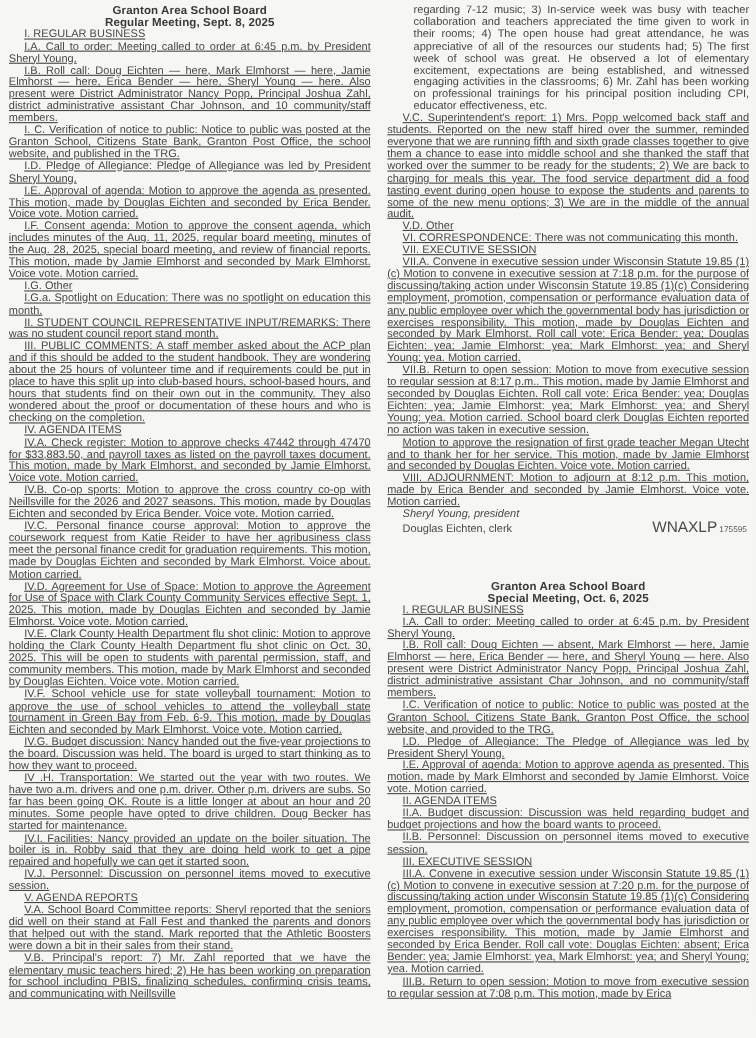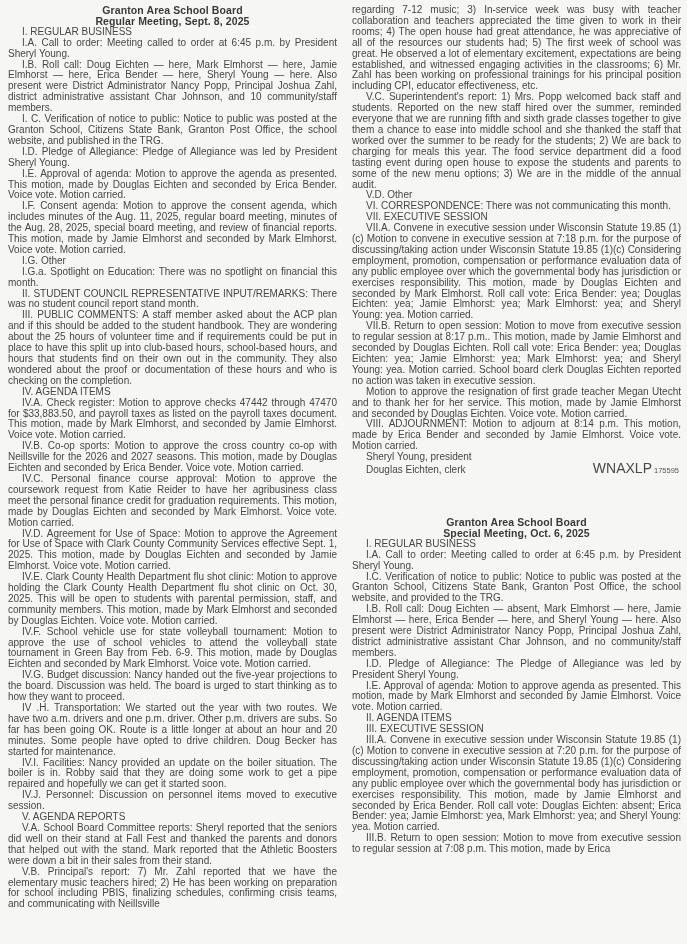--- a/index.html
+++ b/index.html
@@ -27,25 +27,26 @@
     overflow: hidden;
   }
   .block { margin: 0; padding: 0; }
   .b-title {
     font-weight: bold;
     text-align: center;
     color: #3a3a3a;
     font-size: 10.5px;
     letter-spacing: 0.1px;
   }
-  .b-para { text-indent: 14px; }
-  .b-cont { text-indent: 0; }
+  .b-para { text-indent: 14px; text-decoration: underline; }
+  .b-cont { text-indent: 0; margin-left: 24px; }
   .b-sig {
     text-align: left;
     padding-left: 14px;
+    font-style: italic;
   }
   .b-sigtag {
     display: flex;
     justify-content: space-between;
     align-items: baseline;
     padding-left: 14px;
     text-align: left;
   }
   .tag-wrap { white-space: nowrap; padding-right: 2px; }
   .tag-label { font-size: 14px; color: #4a4a4a; }
@@ -60,60 +61,62 @@
       <p class="block b-title">Granton Area School Board</p>
       <p class="block b-title">Regular Meeting, Sept. 8, 2025</p>
       <p class="block b-para">I. REGULAR BUSINESS</p>
       <p class="block b-para">I.A. Call to order: Meeting called to order at 6:45 p.m. by President Sheryl Young.</p>
       <p class="block b-para">I.B. Roll call: Doug Eichten — here, Mark Elmhorst — here, Jamie Elmhorst — here, Erica Bender — here, Sheryl Young — here. Also present were District Administrator Nancy Popp, Principal Joshua Zahl, district administrative assistant Char Johnson, and 10 community/staff members.</p>
       <p class="block b-para">I. C. Verification of notice to public: Notice to public was posted at the Granton School, Citizens State Bank, Granton Post Office, the school website, and published in the TRG.</p>
       <p class="block b-para">I.D. Pledge of Allegiance: Pledge of Allegiance was led by President Sheryl Young.</p>
       <p class="block b-para">I.E. Approval of agenda: Motion to approve the agenda as presented. This motion, made by Douglas Eichten and seconded by Erica Bender. Voice vote. Motion carried.</p>
       <p class="block b-para">I.F. Consent agenda: Motion to approve the consent agenda, which includes minutes of the Aug. 11, 2025, regular board meeting, minutes of the Aug. 28, 2025, special board meeting, and review of financial reports. This motion, made by Jamie Elmhorst and seconded by Mark Elmhorst. Voice vote. Motion carried.</p>
       <p class="block b-para">I.G. Other</p>
-      <p class="block b-para">I.G.a. Spotlight on Education: There was no spotlight on financial this month.</p>
+      <p class="block b-para">I.G.a. Spotlight on Education: There was no spotlight on education this month.</p>
       <p class="block b-para">II. STUDENT COUNCIL REPRESENTATIVE INPUT/REMARKS: There was no student council report stand month.</p>
       <p class="block b-para">III. PUBLIC COMMENTS: A staff member asked about the ACP plan and if this should be added to the student handbook. They are wondering about the 25 hours of volunteer time and if requirements could be put in place to have this split up into club-based hours, school-based hours, and hours that students find on their own out in the community. They also wondered about the proof or documentation of these hours and who is checking on the completion.</p>
       <p class="block b-para">IV. AGENDA ITEMS</p>
       <p class="block b-para">IV.A. Check register: Motion to approve checks 47442 through 47470 for $33,883.50, and payroll taxes as listed on the payroll taxes document. This motion, made by Mark Elmhorst, and seconded by Jamie Elmhorst. Voice vote. Motion carried.</p>
       <p class="block b-para">IV.B. Co-op sports: Motion to approve the cross country co-op with Neillsville for the 2026 and 2027 seasons. This motion, made by Douglas Eichten and seconded by Erica Bender. Voice vote. Motion carried.</p>
-      <p class="block b-para">IV.C. Personal finance course approval: Motion to approve the coursework request from Katie Reider to have her agribusiness class meet the personal finance credit for graduation requirements. This motion, made by Douglas Eichten and seconded by Mark Elmhorst. Voice vote. Motion carried.</p>
+      <p class="block b-para">IV.C. Personal finance course approval: Motion to approve the coursework request from Katie Reider to have her agribusiness class meet the personal finance credit for graduation requirements. This motion, made by Douglas Eichten and seconded by Mark Elmhorst. Voice about. Motion carried.</p>
       <p class="block b-para">IV.D. Agreement for Use of Space: Motion to approve the Agreement for Use of Space with Clark County Community Services effective Sept. 1, 2025. This motion, made by Douglas Eichten and seconded by Jamie Elmhorst. Voice vote. Motion carried.</p>
       <p class="block b-para">IV.E. Clark County Health Department flu shot clinic: Motion to approve holding the Clark County Health Department flu shot clinic on Oct. 30, 2025. This will be open to students with parental permission, staff, and community members. This motion, made by Mark Elmhorst and seconded by Douglas Eichten. Voice vote. Motion carried.</p>
       <p class="block b-para">IV.F. School vehicle use for state volleyball tournament: Motion to approve the use of school vehicles to attend the volleyball state tournament in Green Bay from Feb. 6-9. This motion, made by Douglas Eichten and seconded by Mark Elmhorst. Voice vote. Motion carried.</p>
       <p class="block b-para">IV.G. Budget discussion: Nancy handed out the five-year projections to the board. Discussion was held. The board is urged to start thinking as to how they want to proceed.</p>
       <p class="block b-para">IV .H. Transportation: We started out the year with two routes. We have two a.m. drivers and one p.m. driver. Other p.m. drivers are subs. So far has been going OK. Route is a little longer at about an hour and 20 minutes. Some people have opted to drive children. Doug Becker has started for maintenance.</p>
-      <p class="block b-para">IV.I. Facilities: Nancy provided an update on the boiler situation. The boiler is in. Robby said that they are doing some work to get a pipe repaired and hopefully we can get it started soon.</p>
+      <p class="block b-para">IV.I. Facilities: Nancy provided an update on the boiler situation. The boiler is in. Robby said that they are doing held work to get a pipe repaired and hopefully we can get it started soon.</p>
       <p class="block b-para">IV.J. Personnel: Discussion on personnel items moved to executive session.</p>
       <p class="block b-para">V. AGENDA REPORTS</p>
       <p class="block b-para">V.A. School Board Committee reports: Sheryl reported that the seniors did well on their stand at Fall Fest and thanked the parents and donors that helped out with the stand. Mark reported that the Athletic Boosters were down a bit in their sales from their stand.</p>
       <p class="block b-para">V.B. Principal's report: 7) Mr. Zahl reported that we have the elementary music teachers hired; 2) He has been working on preparation for school including PBIS, finalizing schedules, confirming crisis teams, and communicating with Neillsville</p>
     </div>
   <div class="col">
       <p class="block b-cont">regarding 7-12 music; 3) In-service week was busy with teacher collaboration and teachers appreciated the time given to work in their rooms; 4) The open house had great attendance, he was appreciative of all of the resources our students had; 5) The first week of school was great. He observed a lot of elementary excitement, expectations are being established, and witnessed engaging activities in the classrooms; 6) Mr. Zahl has been working on professional trainings for his principal position including CPI, educator effectiveness, etc.</p>
       <p class="block b-para">V.C. Superintendent's report: 1) Mrs. Popp welcomed back staff and students. Reported on the new staff hired over the summer, reminded everyone that we are running fifth and sixth grade classes together to give them a chance to ease into middle school and she thanked the staff that worked over the summer to be ready for the students; 2) We are back to charging for meals this year. The food service department did a food tasting event during open house to expose the students and parents to some of the new menu options; 3) We are in the middle of the annual audit.</p>
       <p class="block b-para">V.D. Other</p>
       <p class="block b-para">VI. CORRESPONDENCE: There was not communicating this month.</p>
       <p class="block b-para">VII. EXECUTIVE SESSION</p>
       <p class="block b-para">VII.A. Convene in executive session under Wisconsin Statute 19.85 (1)(c) Motion to convene in executive session at 7:18 p.m. for the purpose of discussing/taking action under Wisconsin Statute 19.85 (1)(c) Considering employment, promotion, compensation or performance evaluation data of any public employee over which the governmental body has jurisdiction or exercises responsibility. This motion, made by Douglas Eichten and seconded by Mark Elmhorst. Roll call vote: Erica Bender: yea; Douglas Eichten: yea; Jamie Elmhorst: yea; Mark Elmhorst: yea; and Sheryl Young: yea. Motion carried.</p>
       <p class="block b-para">VII.B. Return to open session: Motion to move from executive session to regular session at 8:17 p.m.. This motion, made by Jamie Elmhorst and seconded by Douglas Eichten. Roll call vote: Erica Bender: yea; Douglas Eichten: yea; Jamie Elmhorst: yea; Mark Elmhorst: yea; and Sheryl Young: yea. Motion carried. School board clerk Douglas Eichten reported no action was taken in executive session.</p>
       <p class="block b-para">Motion to approve the resignation of first grade teacher Megan Utecht and to thank her for her service. This motion, made by Jamie Elmhorst and seconded by Douglas Eichten. Voice vote. Motion carried.</p>
-      <p class="block b-para">VIII. ADJOURNMENT: Motion to adjourn at 8:14 p.m. This motion, made by Erica Bender and seconded by Jamie Elmhorst. Voice vote. Motion carried.</p>
+      <p class="block b-para">VIII. ADJOURNMENT: Motion to adjourn at 8:12 p.m. This motion, made by Erica Bender and seconded by Jamie Elmhorst. Voice vote. Motion carried.</p>
       <p class="block b-sig">Sheryl Young, president</p>
       <p class="block b-sigtag">
         <span>Douglas Eichten, clerk</span>
         <span class="tag-wrap"><span class="tag-label">WNAXLP</span><span class="tag-num">175595</span></span>
       </p>
       <p class="block b-spacer"></p>
       <p class="block b-title">Granton Area School Board</p>
       <p class="block b-title">Special Meeting, Oct. 6, 2025</p>
       <p class="block b-para">I. REGULAR BUSINESS</p>
       <p class="block b-para">I.A. Call to order: Meeting called to order at 6:45 p.m. by President Sheryl Young.</p>
+      <p class="block b-para">I.B. Roll call: Doug Eichten — absent, Mark Elmhorst — here, Jamie Elmhorst — here, Erica Bender — here, and Sheryl Young — here. Also present were District Administrator Nancy Popp, Principal Joshua Zahl, district administrative assistant Char Johnson, and no community/staff members.</p>
       <p class="block b-para">I.C. Verification of notice to public: Notice to public was posted at the Granton School, Citizens State Bank, Granton Post Office, the school website, and provided to the TRG.</p>
-      <p class="block b-para">I.B. Roll call: Doug Eichten — absent, Mark Elmhorst — here, Jamie Elmhorst — here, Erica Bender — here, and Sheryl Young — here. Also present were District Administrator Nancy Popp, Principal Joshua Zahl, district administrative assistant Char Johnson, and no community/staff members.</p>
       <p class="block b-para">I.D. Pledge of Allegiance: The Pledge of Allegiance was led by President Sheryl Young.</p>
       <p class="block b-para">I.E. Approval of agenda: Motion to approve agenda as presented. This motion, made by Mark Elmhorst and seconded by Jamie Elmhorst. Voice vote. Motion carried.</p>
       <p class="block b-para">II. AGENDA ITEMS</p>
+      <p class="block b-para">II.A. Budget discussion: Discussion was held regarding budget and budget projections and how the board wants to proceed.</p>
+      <p class="block b-para">II.B. Personnel: Discussion on personnel items moved to executive session.</p>
       <p class="block b-para">III. EXECUTIVE SESSION</p>
       <p class="block b-para">III.A. Convene in executive session under Wisconsin Statute 19.85 (1)(c) Motion to convene in executive session at 7:20 p.m. for the purpose of discussing/taking action under Wisconsin Statute 19.85 (1)(c) Considering employment, promotion, compensation or performance evaluation data of any public employee over which the governmental body has jurisdiction or exercises responsibility. This motion, made by Jamie Elmhorst and seconded by Erica Bender. Roll call vote: Douglas Eichten: absent; Erica Bender: yea; Jamie Elmhorst: yea, Mark Elmhorst: yea; and Sheryl Young: yea. Motion carried.</p>
       <p class="block b-para">III.B. Return to open session: Motion to move from executive session to regular session at 7:08 p.m. This motion, made by Erica</p>
     </div>
 </div>
 
 </body></html>

